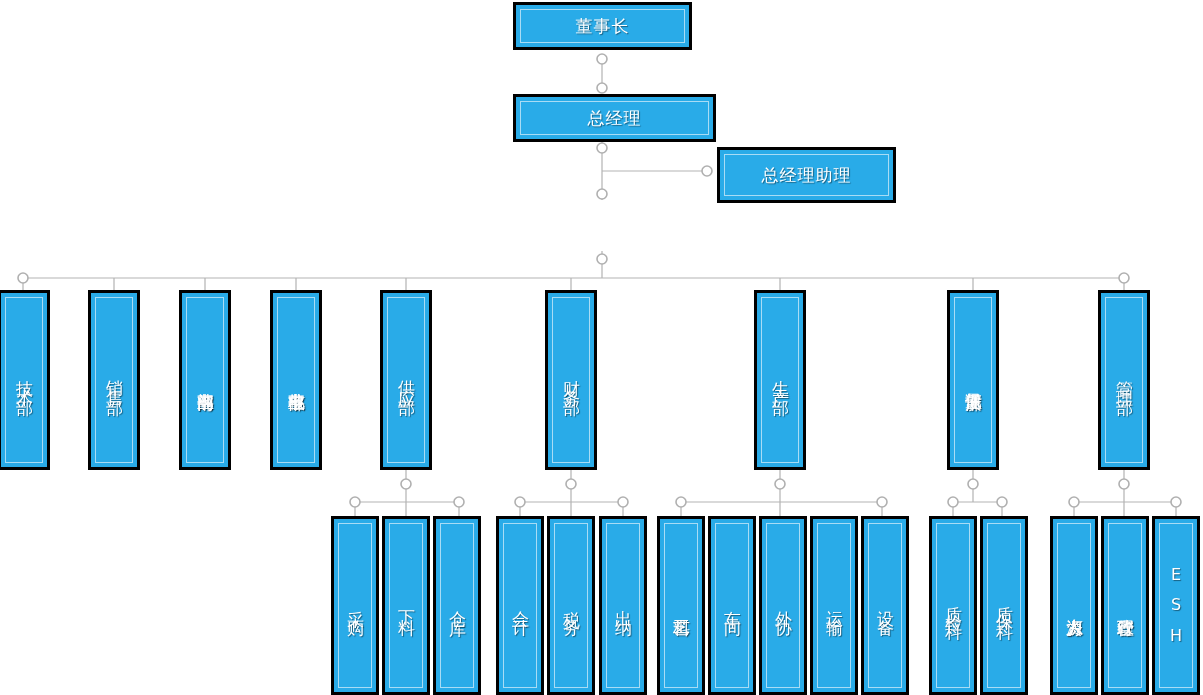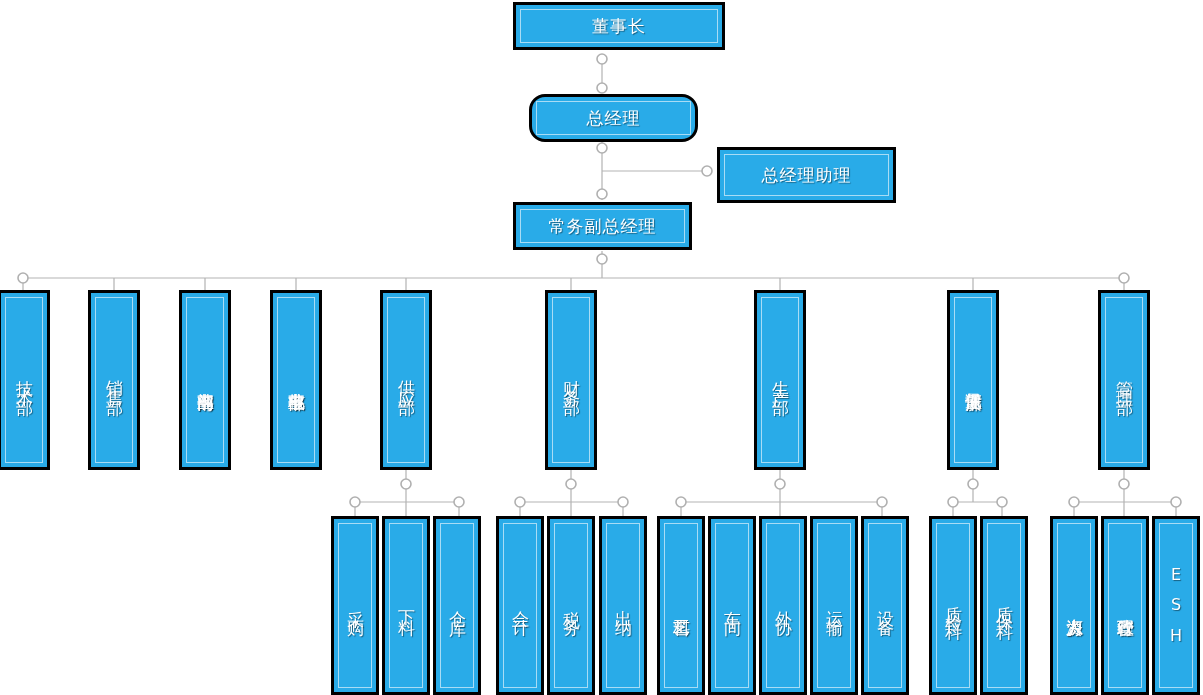--- a/index.html
+++ b/index.html
@@ -166,35 +166,32 @@
       <circle cx="973" cy="484" r="5"></circle>
       <circle cx="953" cy="502" r="5"></circle>
       <circle cx="1002" cy="502" r="5"></circle>
 
       <circle cx="1124" cy="484" r="5"></circle>
       <circle cx="1074" cy="502" r="5"></circle>
       <circle cx="1176" cy="502" r="5"></circle>
     </g>
   </svg>
 
-  <div class="node horiz" style="left:513px; top:2px; width:212px; height:48px;">
+  <div class="node horiz" style="left:513px; top:2px; width:179px; height:48px;">
     <span class="lbl">董事长</span>
   </div>
 
-  <div class="node horiz" style="left:529px; top:94px; width:169px; height:48px;border-radius:16px;">
+  <div class="node horiz" style="left:513px; top:94px; width:203px; height:48px;">
     <span class="lbl">总经理</span>
   </div>
 
   <div class="node horiz" style="left:717px; top:147px; width:179px; height:56px;">
     <span class="lbl">总经理助理</span>
   </div>
 
-  <div class="node horiz" style="left:513px; top:202px; width:179px; height:48px;">
-    <span class="lbl">常务副总经理</span>
-  </div>
 
   <div class="node vert loose" style="left:-2px; top:290px; width:52px; height:180px;">
     <span class="lbl">技术部</span>
   </div>
 
   <div class="node vert loose" style="left:88px; top:290px; width:52px; height:180px;">
     <span class="lbl">销售部</span>
   </div>
 
   <div class="node vert" style="left:179px; top:290px; width:52px; height:180px;">

